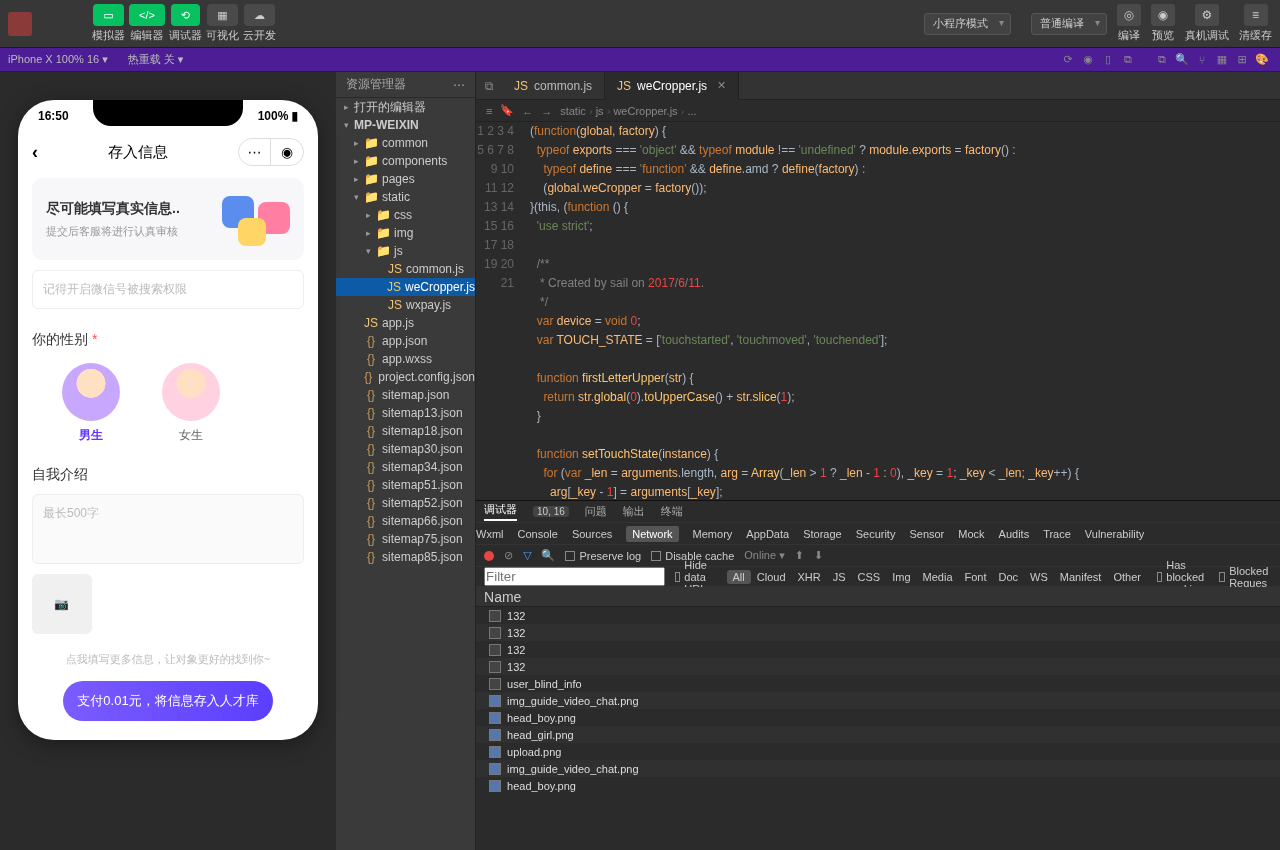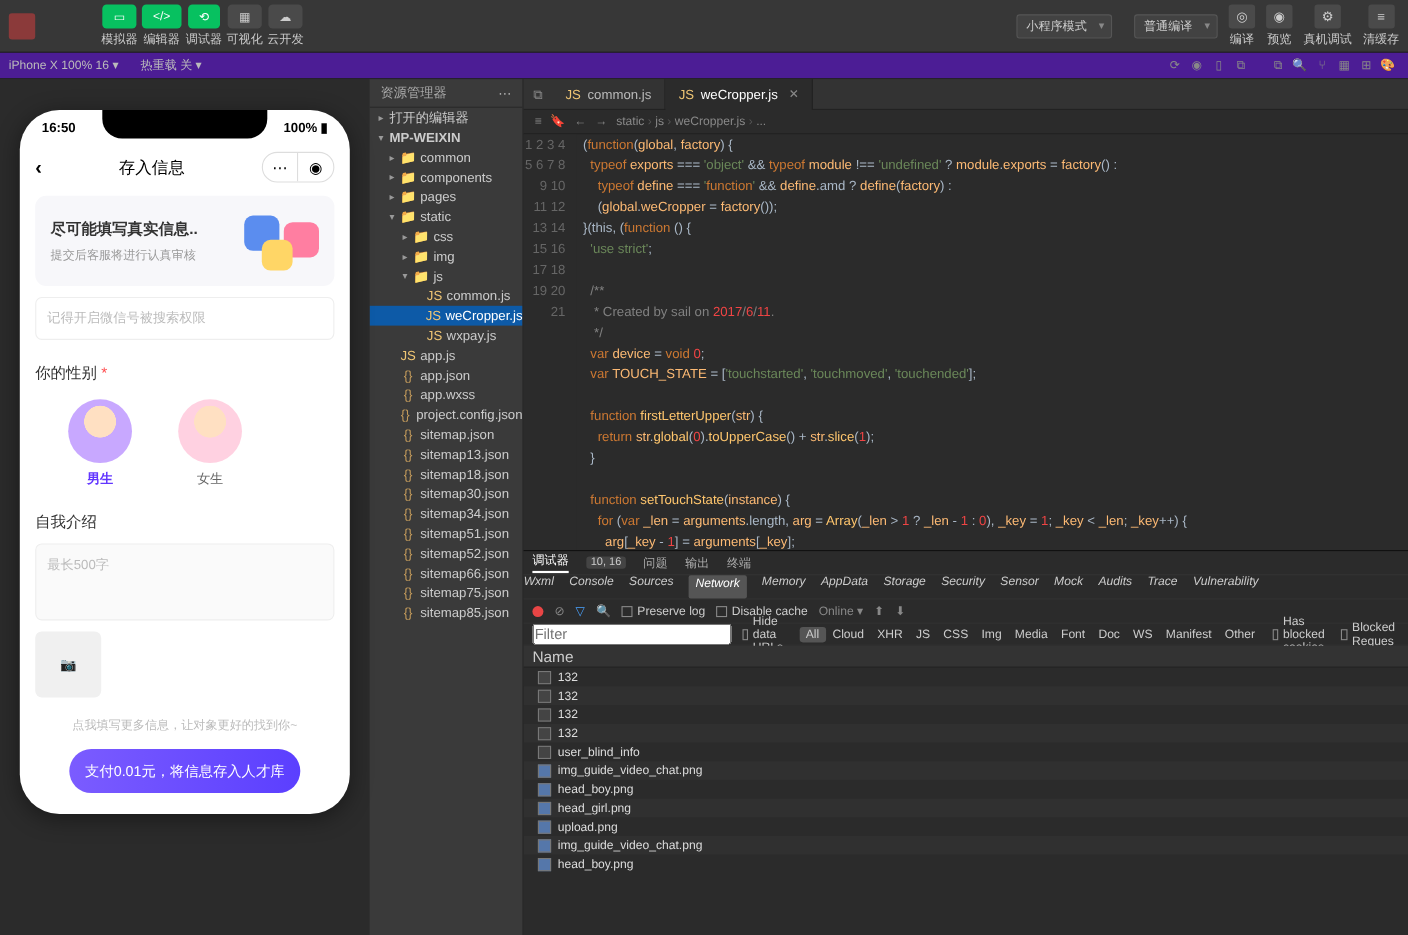--- a/index.html
+++ b/index.html
@@ -88,21 +88,21 @@
 .gutter{width:48px; text-align:right; padding-right:10px; color:#666; background:#2b2b2b;}
 .codelines{flex:1; padding-left:6px; white-space:pre; color:#a9b7c6;}
 .k{color:#cc7832;} .s{color:#6a8759;} .n{color:#ef4444;} .f{color:#ffc66d;} .c{color:#808080;} .v{color:#fdba74;}
 
 
 .devtools{height:350px; border-top:1px solid #111; display:flex; flex-direction:column; background:#2b2b2b;}
 .dt-tabs{height:22px; display:flex; align-items:center; padding:0 8px; gap:16px; font-size:11px; border-bottom:1px solid #333;}
 .dt-tab{color:#aaa;}
 .dt-tab.active{color:#fff; border-bottom:2px solid #fff; padding-bottom:2px;}
 .dt-badge{background:#444; padding:0 4px; border-radius:3px; font-size:10px;}
-.dt-panel{height:22px; display:flex; gap:14px; padding:0 0; font-size:11px; border-bottom:1px solid #333;font-style:italic;}
+.dt-panel{height:22px; display:flex; align-items:center; gap:14px; padding:0 0; font-size:11px; border-bottom:1px solid #333;}
 .dt-panel .ptab{color:#ccc;}
 .dt-panel .ptab.active{color:#fff; background:#555; padding:2px 6px; border-radius:2px;}
 .dt-filter{height:22px; display:flex; align-items:center; gap:10px; padding:0 8px; font-size:11px; border-bottom:1px solid #333;}
 .dt-filter .rec{width:10px;height:10px;border-radius:50%;background:#e84545;}
 .dt-filter .fsel{color:#888;}
 .chk{display:inline-flex; align-items:center; gap:4px; color:#ccc;}
 .chk .box{width:10px;height:10px;border:1px solid #888;}
 .dt-filter2{height:20px; display:flex; align-items:center; gap:10px; padding:0 8px; font-size:11px; border-bottom:1px solid #333;}
 .pill{padding:1px 6px; border-radius:3px;}
 .pill.active{background:#555;}

